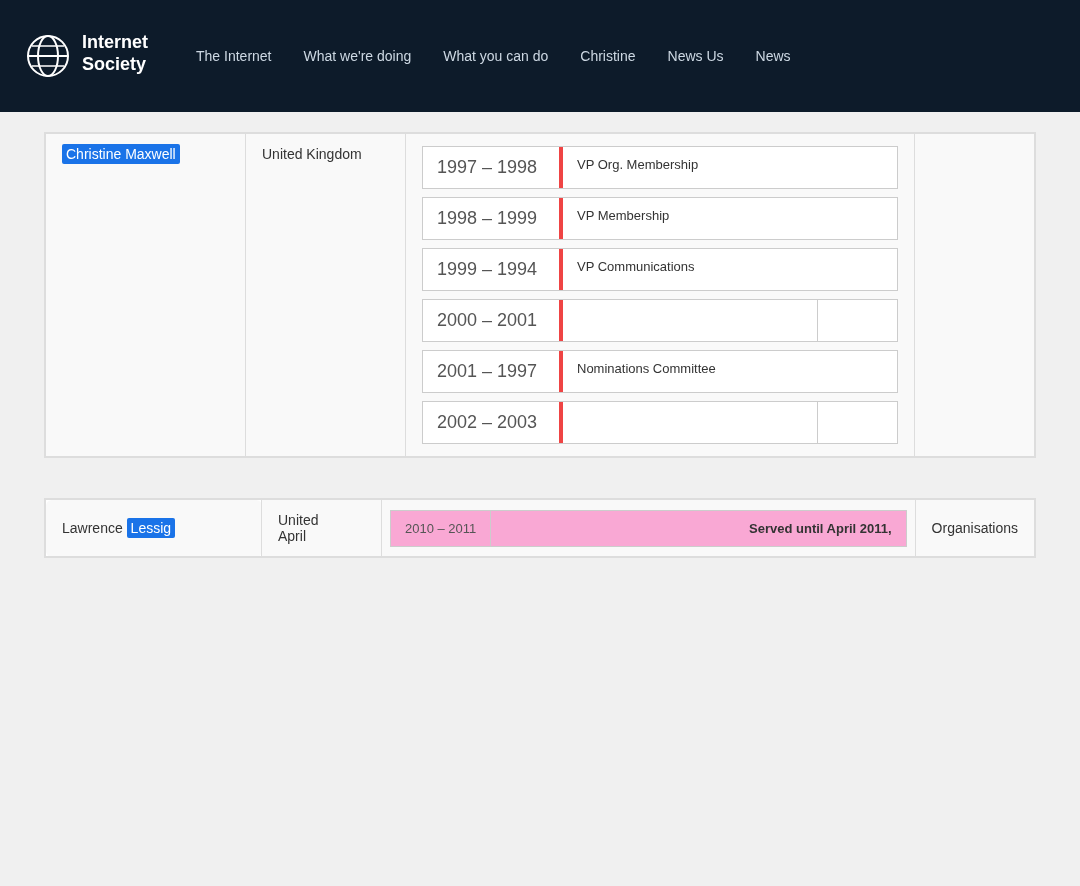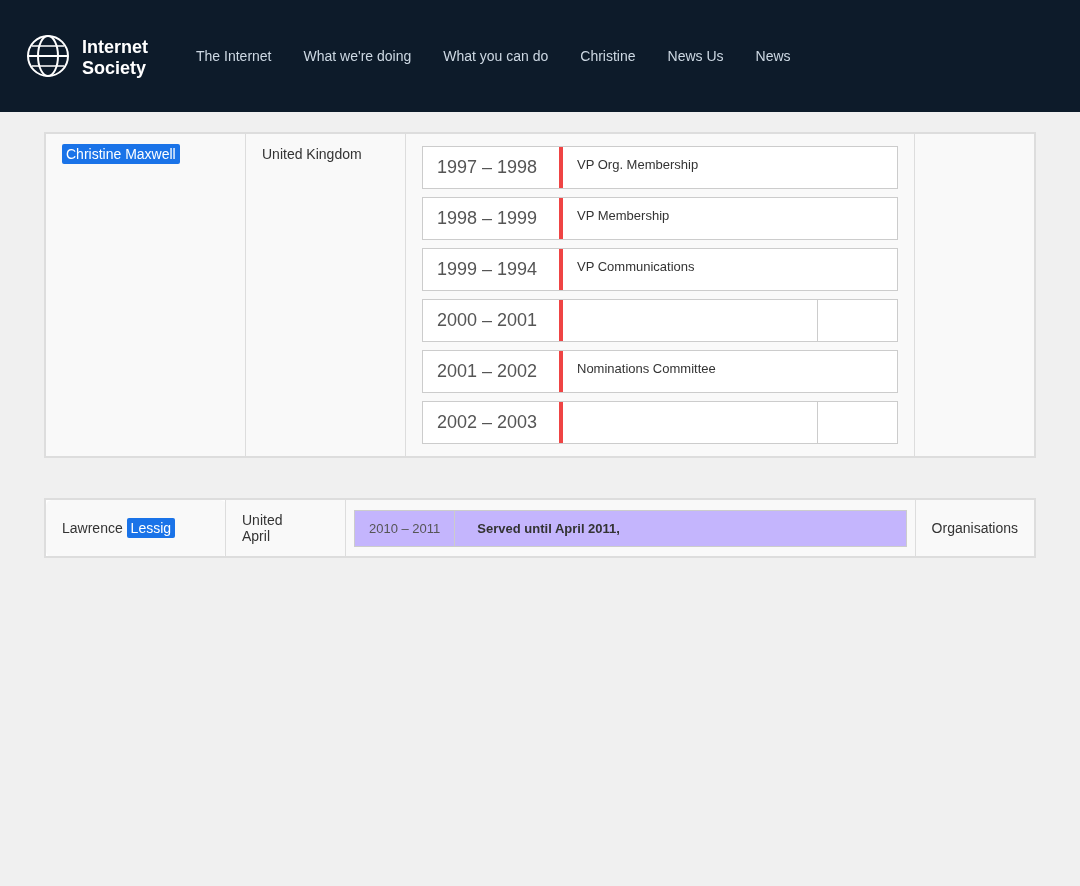--- a/index.html
+++ b/index.html
@@ -13,21 +13,21 @@
     
     .navbar {
       background: #0d1b2a;
       display: flex;
       align-items: center;
       padding: 0 24px;
       height: 112px;
     }
     .navbar-logo {
       display: flex;
-      align-items: flex-end;
+      align-items: flex-start;
       gap: 10px;
       margin-right: 48px;
     }
     .globe-icon {
       width: 48px;
       height: 48px;
     }
     .navbar-logo-text {
       color: #fff;
       font-size: 18px;
@@ -148,23 +148,24 @@
     }
 
     .second-table td {
       border: 1px solid #ddd;
       padding: 12px 16px;
       vertical-align: middle;
     }
 
     .second-row-roles {
       display: flex;
-      gap: 8px;
+      gap: 0;
       border: 1px solid #ccc;
-      background: #c4b5fd;
+      background: #f9a8d4;
+      text-align: right;
     }
 
     .served-cell-inner {
       padding: 10px 14px;
       border-right: 1px solid #ccc;
       min-width: 100px;
       font-size: 13px;
       color: #555;
     }
 
@@ -233,21 +234,21 @@
               <div class="role-title">VP Communications</div>
             </div>
 
             <div class="role-row">
               <div class="role-year">2000 – 2001</div>
               <div class="role-title"></div>
               <div class="role-extra"></div>
             </div>
 
             <div class="role-row">
-              <div class="role-year">2001 – 2002</div>
+              <div class="role-year">2001 – 1997</div>
               <div class="role-title">Nominations Committee</div>
             </div>
 
             <div class="role-row">
               <div class="role-year">2002 – 2003</div>
               <div class="role-title"></div>
               <div class="role-extra"></div>
             </div>
 
           </div>
@@ -255,21 +256,21 @@
         <td class="extra-cell"></td>
       </tr>
     </tbody>
       </table>
   </div>
 
   <div class="second-table-section">
     <table class="second-table">
       <tbody>
           <tr>
-        <td style="width:180px; background:#f9f9f9;border-radius:6px;">
+        <td style="width:216px; background:#f9f9f9;border-radius:6px;">
           <span>Lawrence </span><span class="highlight-blue">Lessig</span>
         </td>
         <td style="width:120px; background:#f9f9f9;">
           <span>United</span><br>
           <span>April</span>
         </td>
         <td style="background:#f9f9f9; padding:8px;">
           <div class="second-row-roles">
             <div class="served-cell-inner">2010 – 2011</div>
             <div class="served-desc">Served until April 2011,</div>

